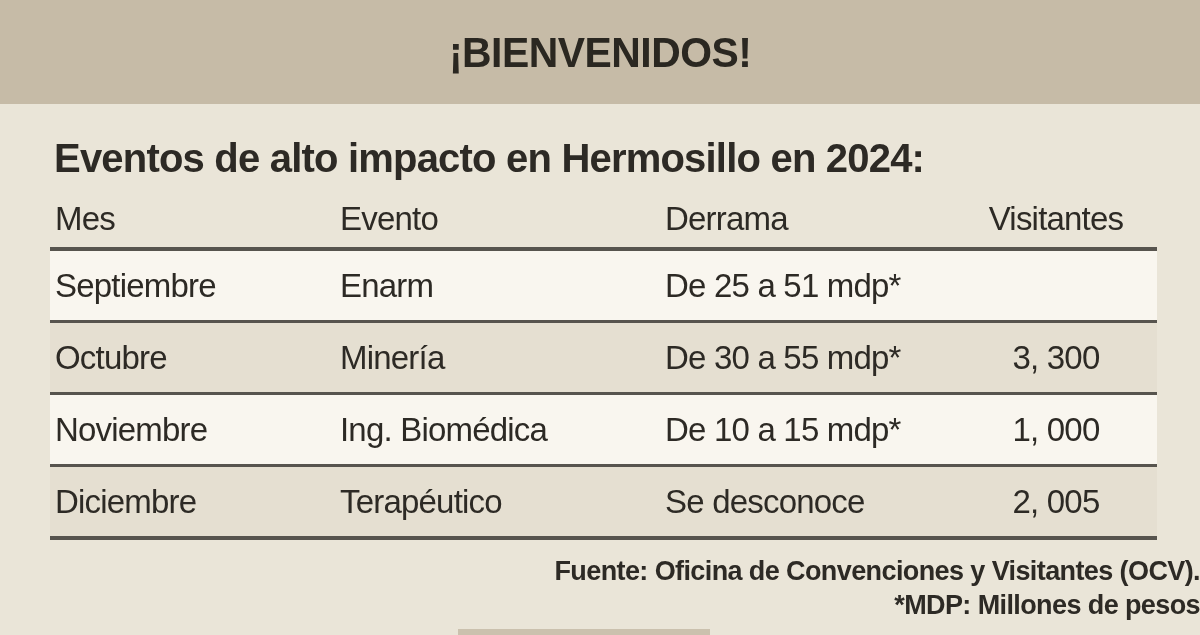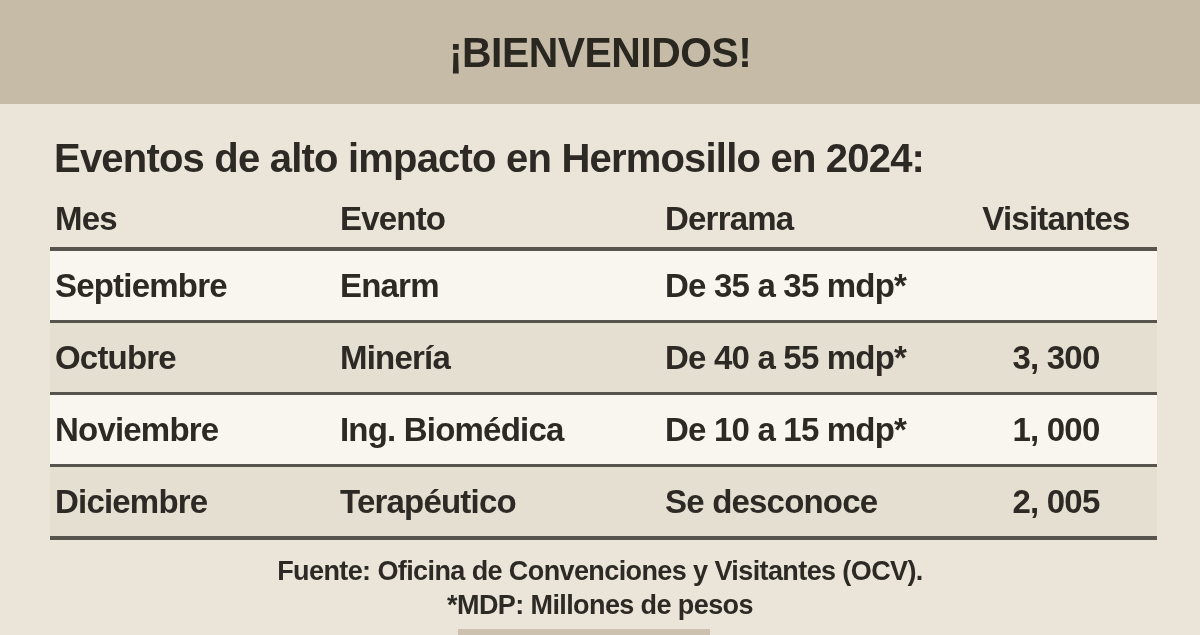--- a/index.html
+++ b/index.html
@@ -31,33 +31,33 @@
   }
   
   .table{
     position:absolute;left:50px;top:190px;width:1107px;
   }
   .row{
     display:grid;
     grid-template-columns:290px 325px 290px 202px;
     align-items:center;
     height:69px;
-    font-size:33px;font-weight:700;letter-spacing:-0.8px;
+    font-size:33px;font-weight:400;letter-spacing:-0.8px;
   }
   .row.thead{height:57px;}
   .row .c{white-space:nowrap;}
   .row .mes{padding-left:5px;}
   .row .vis{text-align:center;}
   .row.stripe{background:var(--row-highlight,#f9f6ef);}
   .row.alt{background:var(--row-alt,#e6e0d2);}
   .hr{height:3px;background:var(--line,#57544e);}
   .hr.thick{height:4px;}
   
   .src,.mdp{
-    position:absolute;left:0;width:1200px;margin:0;text-align:center;
+    position:absolute;left:0;width:1200px;margin:0;text-align:right;
     font-size:27px;font-weight:700;letter-spacing:-0.6px;
   }
   .src{top:556px;}
   .mdp{top:590px;}
   
   .bottom-bar{
     position:absolute;left:458px;bottom:0;width:252px;height:6px;
     background:var(--banner-bg,#c6bba7);opacity:0.85;
   }
 </style>
@@ -79,29 +79,29 @@
       <div class="c ev">Evento</div>
       <div class="c de">Derrama</div>
       <div class="c vis">Visitantes</div>
     </div>
 
     <div class="hr thick"></div>
 
     <div class="row stripe">
       <div class="c mes">Septiembre</div>
       <div class="c ev">Enarm</div>
-      <div class="c de">De 35 a 35 mdp*</div>
+      <div class="c de">De 25 a 51 mdp*</div>
     </div>
 
     <div class="hr"></div>
 
     <div class="row alt">
       <div class="c mes">Octubre</div>
       <div class="c ev">Minería</div>
-      <div class="c de">De 40 a 55 mdp*</div>
+      <div class="c de">De 30 a 55 mdp*</div>
       <div class="c vis">3, 300</div>
     </div>
 
     <div class="hr"></div>
 
     <div class="row stripe">
       <div class="c mes">Noviembre</div>
       <div class="c ev">Ing. Biomédica</div>
       <div class="c de">De 10 a 15 mdp*</div>
       <div class="c vis">1, 000</div>

